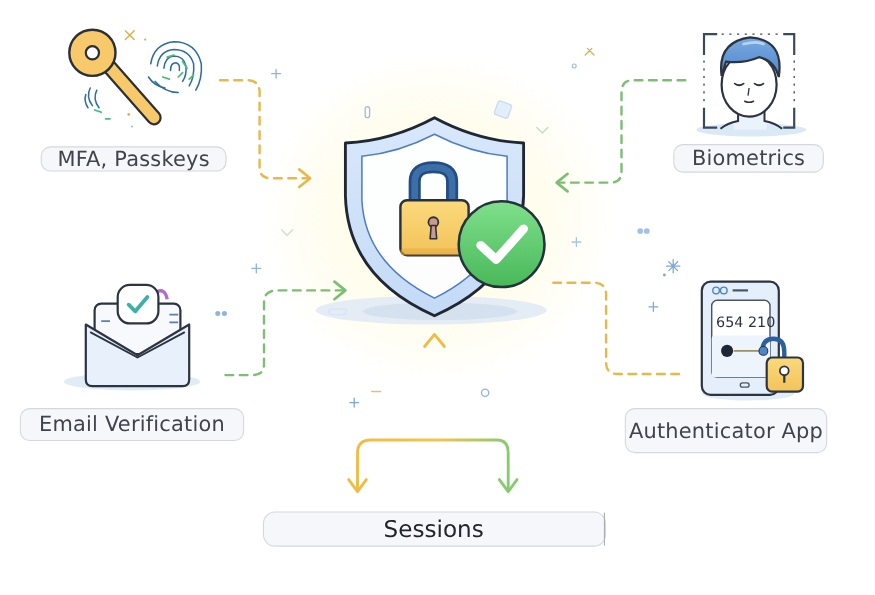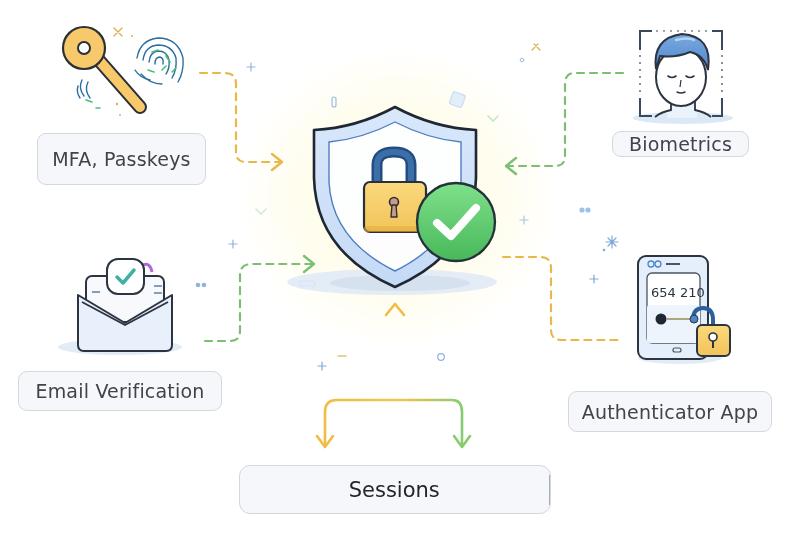--- a/index.html
+++ b/index.html
@@ -1,21 +1,21 @@
 <!DOCTYPE html>
 <html><head>
 <meta charset="utf-8">
 <style>
   html,body{margin:0;padding:0;}
   body{width:795px;height:541px;background:#ffffff;position:relative;overflow:hidden;font-family:"DejaVu Sans","Liberation Sans",sans-serif;}
   .glow{position:absolute;left:238px;top:48px;width:320px;height:300px;border-radius:50%;
     background:radial-gradient(ellipse at center, rgba(255,250,215,0.85) 0%, rgba(255,252,228,0.6) 45%, rgba(255,255,255,0) 72%);}
   .label{position:absolute;box-sizing:border-box;border:1.5px solid #d4d7de;border-radius:9px;background:#f6f7fa;
     color:#3f434c;font-size:19px;display:flex;align-items:center;justify-content:center;white-space:nowrap;letter-spacing:0.2px;}
-  .combo{position:absolute;box-sizing:border-box;left:239px;top:465px;width:312px;height:49px;border:1.5px solid #d4d7de;
+  .combo{position:absolute;box-sizing:border-box;left:239px;top:465px;width:312px;height:32px;border:1.5px solid #d4d7de;
     border-radius:11px;background:#f6f7fa;display:flex;align-items:center;color:#22252b;font-size:21px;}
   .combo span{flex:1;text-align:center;}
   .combo .sep{flex:0 0 1.5px;width:1.5px;height:30px;background:#a9adb6;}
   svg{position:absolute;left:0;top:0;}
 </style>
 </head>
 <body>
 
 <div class="glow"></div>
 
@@ -186,21 +186,21 @@
 
   <g fill="none" stroke-linecap="round" stroke-linejoin="round">
     <path d="M395 390 V305" stroke="url(#upArrow)" stroke-width="2.6"></path>
     <path d="M386 315 L395 304 L404 315" stroke="#efbd45" stroke-width="2.6"></path>
     <path d="M325 445 V412 Q325 400 337 400 H452 Q462 400 462 412 V445" stroke="url(#forkGrad)" stroke-width="2.6"></path>
     <path d="M317 436 L325 447 L333 436" stroke="#efbd45" stroke-width="2.6"></path>
     <path d="M454 436 L462 447 L470 436" stroke="#86cc6e" stroke-width="2.6"></path>
   </g>
 </svg>
 
-<div class="label" style="left:37px;top:133px;width:169px;height:52px;">MFA, Passkeys</div>
+<div class="label" style="left:37px;top:133px;width:169px;height:23px;">MFA, Passkeys</div>
 <div class="label" style="left:612px;top:131px;width:137px;height:26px;">Biometrics</div>
-<div class="label" style="left:18px;top:371px;width:204px;height:40px;">Email Verification</div>
-<div class="label" style="left:568px;top:371px;width:204px;height:41px;margin-top:20px;">Authenticator App</div>
+<div class="label" style="left:18px;top:371px;width:204px;height:30px;">Email Verification</div>
+<div class="label" style="left:568px;top:371px;width:184px;height:41px;">Authenticator App</div>
 
 <div class="combo">
   <span>Sessions</span>
   <div class="sep"></div>
 </div>
 
 </body></html>

